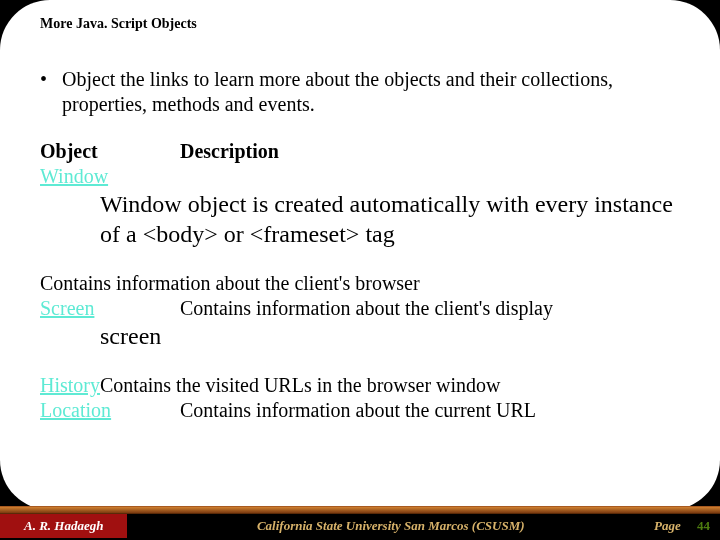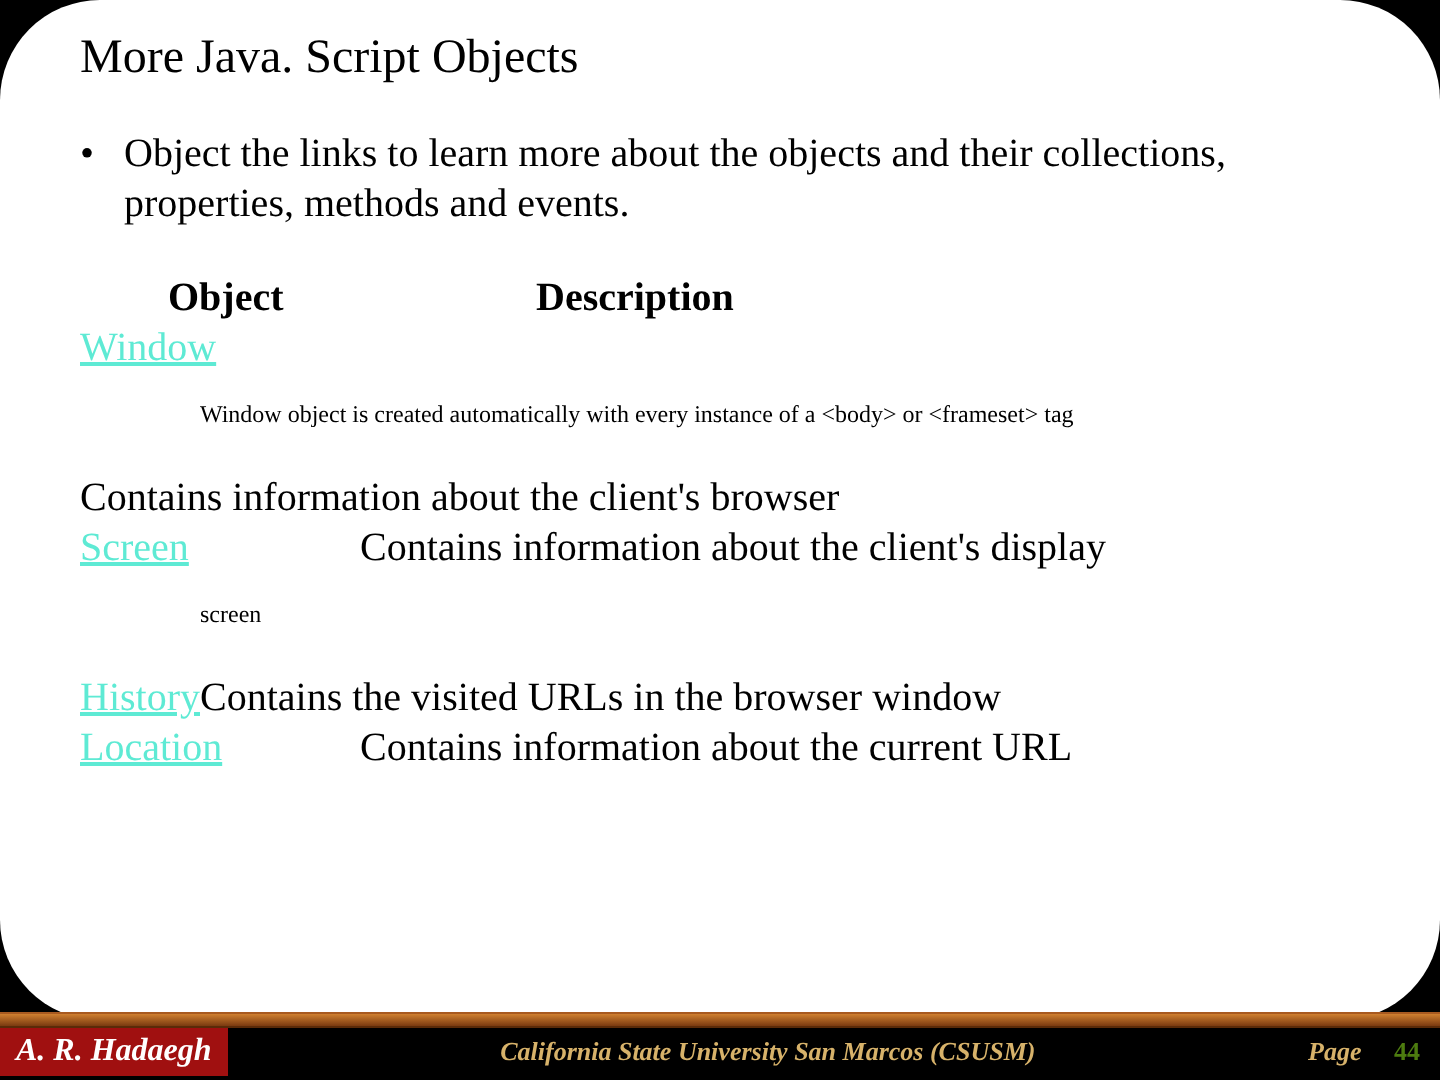--- a/index.html
+++ b/index.html
@@ -29,23 +29,23 @@
     box-sizing: border-box;
   }
   .content {
     position: absolute;
     top: 16px;
     left: 40px;
     right: 40px;
     color: #000;
   }
   .title {
-    font-weight: normal;
-    font-size: 24px;
-    margin-bottom: 22px;
+    font-weight: bold;
+    font-size: 14px;
+    margin-bottom: 35px;
   }
   .bullet-row {
     display: flex;
     font-size: 20px;
     line-height: 1.25;
     margin-bottom: 22px;
   }
   .bullet-mark {
     width: 22px;
     flex: 0 0 22px;
@@ -61,26 +61,25 @@
   .col-obj {
     flex: 0 0 140px;
   }
   .col-desc {
     flex: 1 1 0;
   }
   .link {
     color: #5eead4;
     text-decoration: underline;
   }
-  .bold { font-weight: bold; margin-left: 44px; }
+  .bold { font-weight: bold; }
   .wrap-cont {
     margin-left: 60px;
-    font-size: 12px;
+    font-size: 24px;
     line-height: 1.25;
-    margin-top: 13px;
   }
   .spacer { height: 22px; }
   .footer-divider {
     position: absolute;
     left: 0;
     width: 720px;
     top: 506px;
     height: 6px;
     background: linear-gradient(#d08030, #7a3a10);
     border-top: 1px solid #a85a20;
@@ -96,24 +95,24 @@
     align-items: center;
     justify-content: space-between;
     padding: 0 10px;
     box-sizing: border-box;
     color: #d7b26a;
     font-size: 13px;
   }
   .footer .author {
     background: #a01010;
     color: #fff;
-    padding: 2px 8px;
+    padding: 2px 24px;
     font-style: italic;
     font-weight: bold;
-    font-size: 16px;
+    font-size: 13px;
     margin-left: -10px;
     height: 24px;
     line-height: 20px;
     box-sizing: border-box;
   }
   .footer .center {
     font-style: italic;
     font-weight: bold;
   }
   .footer .pager {

